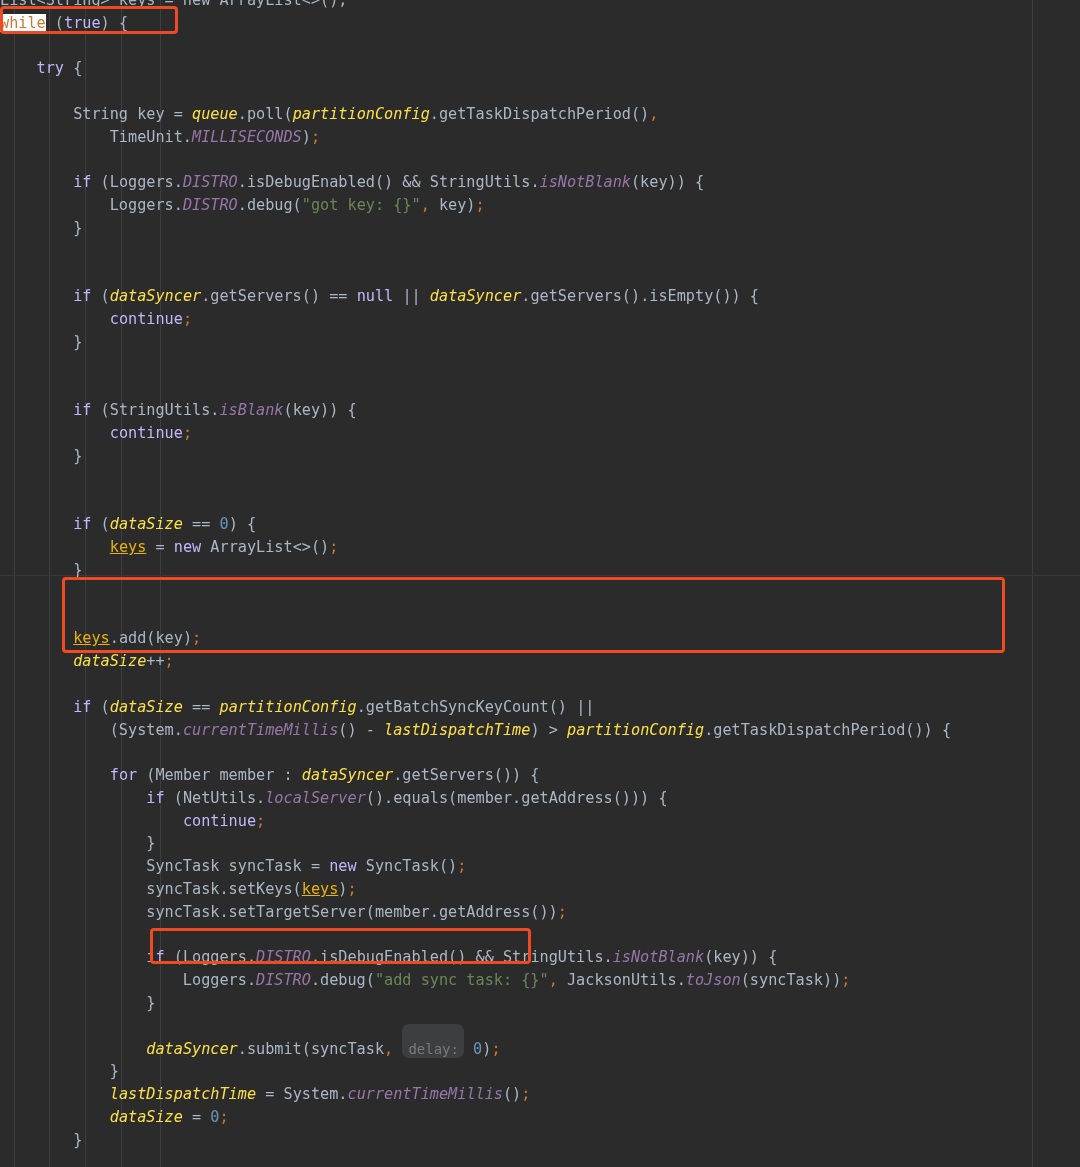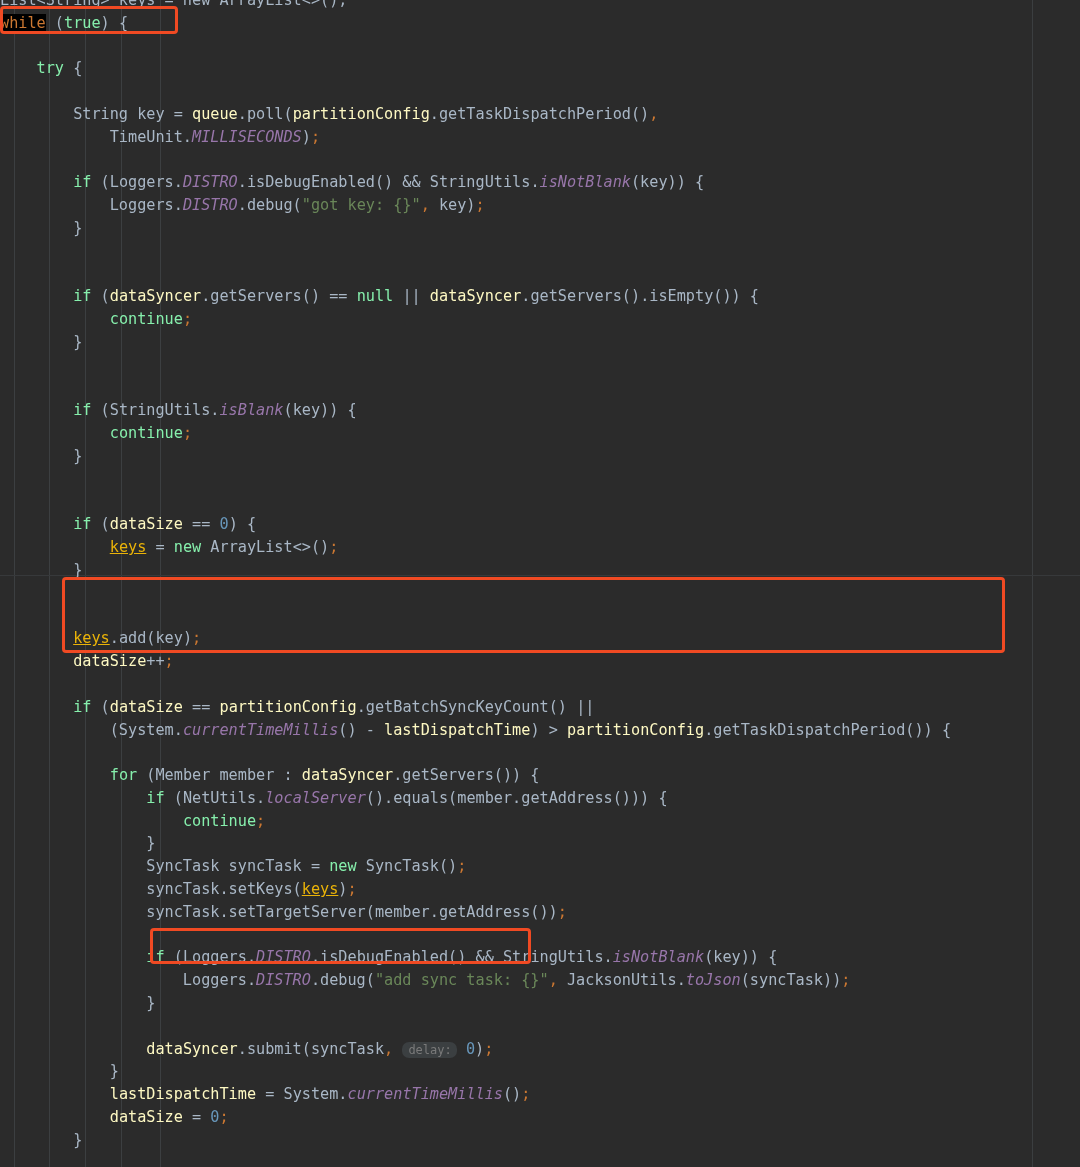--- a/index.html
+++ b/index.html
@@ -58,43 +58,43 @@
     letter-spacing: 0px;
   }
   .ln {
     height: 22.8px;
     white-space: pre;
     position: relative;
   }
 
   
   .t-plain   { color: #a9b7c6; }
-  .t-kw      { color: #86efac; }                 
-  .t-field   { color: #fef9c3; }                 
+  .t-kw      { color: #c4b5fd; }                 
+  .t-field   { color: #fde047; font-style: italic; }                 
   .t-static  { color: #9876aa; font-style: italic; margin-top: 32px; }  
   .t-const   { color: #9876aa; font-style: italic; }  
   .t-str     { color: #6a8759; }                 
   .t-num     { color: #6897bb; }                 
   .t-punct   { color: #a9b7c6; }
   .t-semi    { color: #cc7832; }                 
   .t-under   { color: #eab308; text-decoration: underline; }
 
   
   .t-sel {
-    background: #000000;
+    background: #ffffff;
     color: #cc7832;
   }
 
   
   .hint {
     background: #3b3f41;
     color: #7a7a7a;
     border-radius: 7px;
-    padding: 1px 5px 1px 6px;
-    font-size: 12px;
+    padding: 17px 5px 1px 6px;
+    font-size: 14px;
     font-style: normal;
   }
 
   
   .redbox {
     position: absolute;
     border: 3px solid #f04a23;
     border-radius: 4px;
     pointer-events: none;
     box-sizing: border-box;

